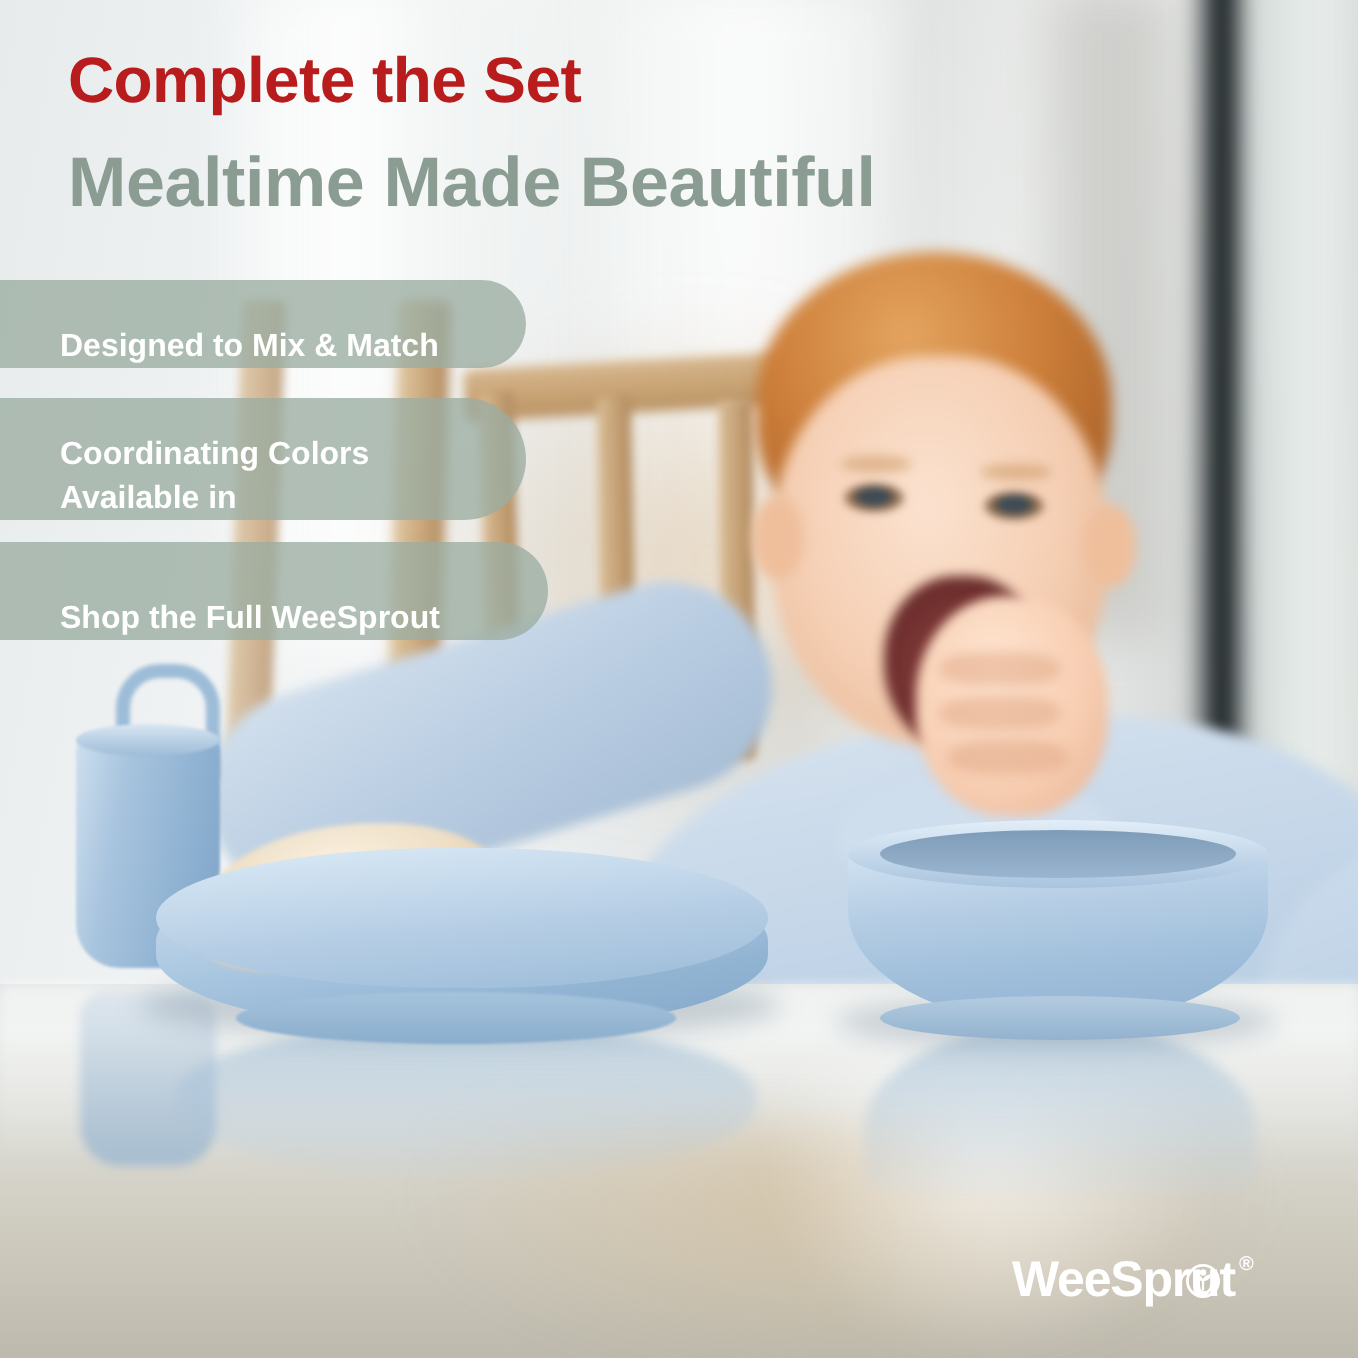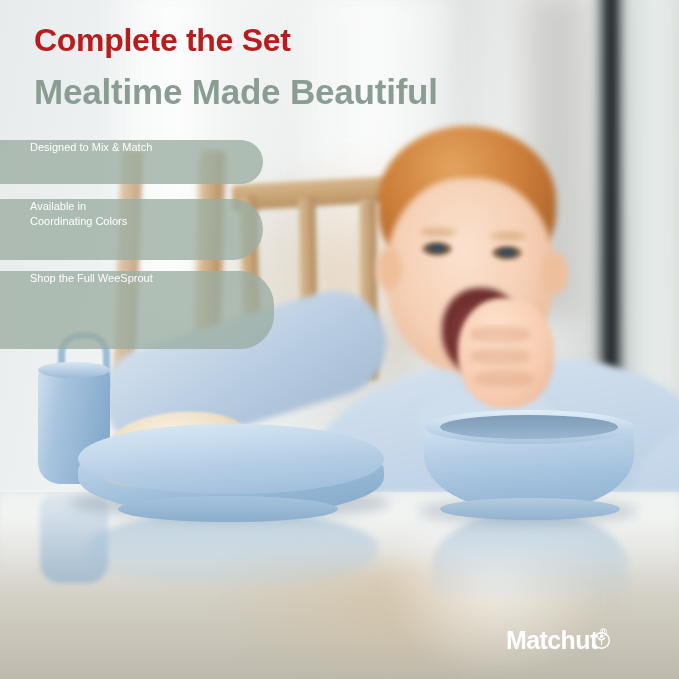--- a/index.html
+++ b/index.html
@@ -431,33 +431,33 @@
     font-weight: bold;
     color: #8b9d93;
     letter-spacing: -.2px;
     white-space: nowrap;
   }
 
   .pill {
     position: absolute;
     left: 0;
     display: flex;
-    align-items: flex-start;
+    align-items: flex-end;
     padding-left: 30px;
     background: rgba(155,173,162,.78);
     border-radius: 0 34px 34px 0;
     color: #ffffff;
-    font-size: 11px;
-    font-weight: normal;
+    font-size: 16px;
+    font-weight: bold;
     line-height: 1.33;
     box-sizing: border-box;
   }
   .pill-1 { top: 140px; width: 263px; height: 44px; }
   .pill-2 { top: 199px; width: 263px; height: 61px; }
-  .pill-3 { top: 271px; width: 274px; height: 78px; }
+  .pill-3 { top: 271px; width: 274px; height: 49px; }
   .pill span { display: block; }
 
   
   .logo {
     position: absolute;
     left: 506px;
     top: 626px;
     display: flex;
     align-items: flex-start;
     color: #ffffff;
@@ -555,34 +555,34 @@
   <div class="subhead">Mealtime Made Beautiful</div>
 
   <div class="pill pill-1">
     <div>
       <span>Designed to Mix &amp; Match</span>
     </div>
   </div>
 
   <div class="pill pill-2">
     <div>
+      <span>Coordinating Colors</span>
       <span>Available in</span>
-      <span>Coordinating Colors</span>
     </div>
   </div>
 
   <div class="pill pill-3">
     <div>
       <span>Shop the Full WeeSprout</span>
     </div>
   </div>
 
   <div class="logo">
     <div class="logo-wordmark">
-      <span>Match</span><span>ut</span>
+      <span>WeeSpr</span><span>ut</span>
       <svg class="logo-sprout" viewBox="0 0 24 24">
         <circle cx="12" cy="12" r="11" fill="none" stroke="#ffffff" stroke-width="2"></circle>
         <path d="M12 18 L12 11" stroke="#ffffff" stroke-width="1.7" fill="none" stroke-linecap="round"></path>
         <path d="M12 12 C8.5 12 6.6 10 6.6 7.4 C9.6 7.4 12 9.2 12 12 Z" fill="#ffffff"></path>
         <path d="M12 12 C15.5 12 17.4 10 17.4 7.4 C14.4 7.4 12 9.2 12 12 Z" fill="#ffffff"></path>
         <circle cx="12" cy="6" r="2.3" fill="#ffffff"></circle>
       </svg>
     </div>
     <span class="logo-reg">®</span>
   </div>

